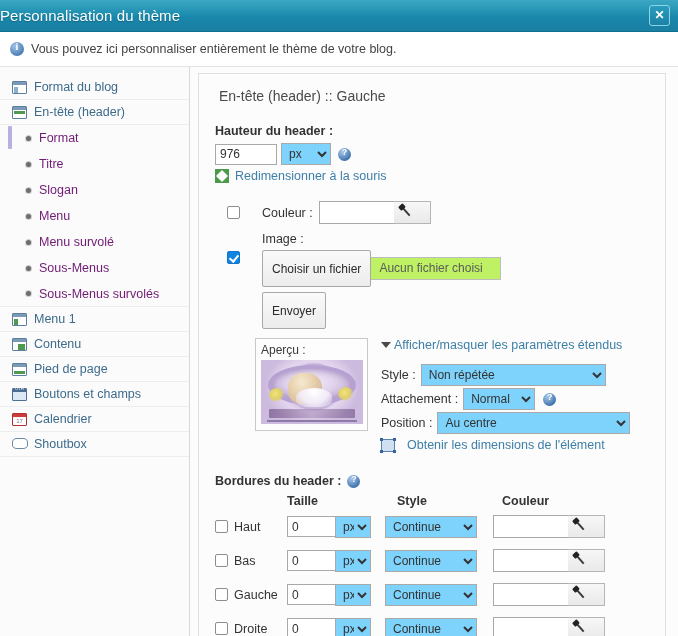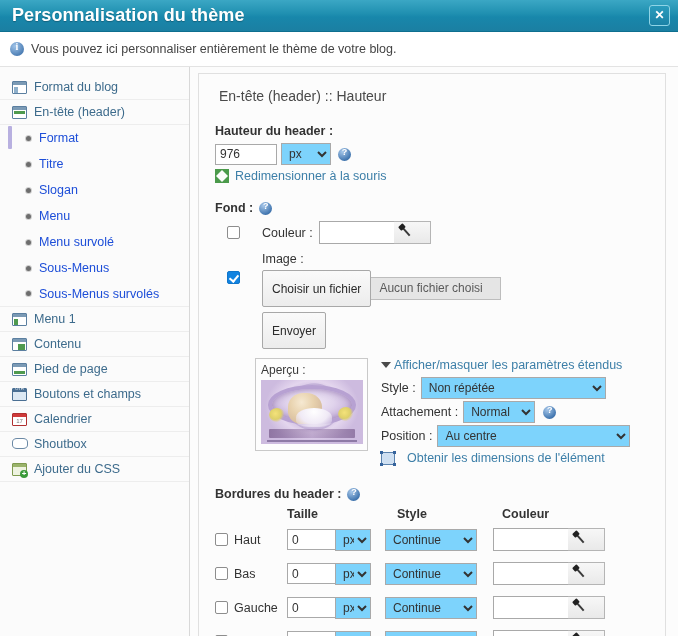--- a/index.html
+++ b/index.html
@@ -16,24 +16,23 @@
   
   #titlebar {
     position: relative;
     height: 32px;
     background: linear-gradient(to bottom, #3ba7c4 0%, #1f8fb0 45%, #1887ab 55%, #1b7fa2 100%);
     border-bottom: 1px solid #0e6f8f;
     display: flex;
     align-items: center;
   }
   #titlebar .tb-title {
-    margin-left: 12px;
     color: #ffffff;
-    font-weight: bold;
-    font-size: 18px;
+    font-weight: normal;
+    font-size: 15px;
     letter-spacing: .1px;
     text-shadow: 0 1px 1px rgba(0,0,0,.25);
   }
   #close-btn {
     position: absolute;
     right: 8px; top: 5px;
     width: 21px; height: 21px;
     border: 1px solid #8fd4e6;
     border-radius: 3px;
     background: linear-gradient(to bottom, #2a9cbd, #1b82a6);
@@ -96,21 +95,21 @@
     color: #3d6b8c;
     font-size: 12.5px;
   }
   .nav-sub {
     position: relative;
     display: flex; align-items: center;
     height: 26px;
     padding-left: 26px;
     cursor: pointer;
   }
-  .nav-sub .lbl { margin-left: 8px; color: #1d4ed8; font-size: 12.5px; }
+  .nav-sub .lbl { margin-left: 8px; color: #701a75; font-size: 12.5px; }
   .nav-sub .bullet {
     width: 5px; height: 5px; border-radius: 50%;
     background: #6d6d6d; flex: none;
     box-shadow: 0 0 0 1px #cfcfcf;
   }
   .nav-sub.active::before {
     content: "";
     position: absolute; left: 8px; top: 1px;
     width: 4px; height: 23px;
     background: #b8b0e0;
@@ -289,21 +288,21 @@
     border: 1px solid #a8a8a8;
     border-radius: 2px;
     background: linear-gradient(to bottom, #fafafa, #ececec);
     color: #2b2b2b;
     cursor: pointer;
   }
   .file-name {
     height: 23px; line-height: 21px;
     border: 1px solid #bdbdbd;
     border-left: none;
-    background: #e5e5e5;
+    background: #bef264;
     padding: 0 8px;
     color: #5a5a5a;
     font-size: 12px;
     min-width: 130px;
   }
 
   .picker-btn {
     width: 37px; height: 23px;
     border: 1px solid #b5b5b5;
     border-left: none;
@@ -479,31 +478,27 @@
       <span class="lbl">Boutons et champs</span>
     </div>
     <div class="nav-top">
       <span class="ic i-cal"></span>
       <span class="lbl">Calendrier</span>
     </div>
     <div class="nav-top">
       <span class="ic i-shout"></span>
       <span class="lbl">Shoutbox</span>
     </div>
-    <div class="nav-top">
-      <span class="ic i-css"></span>
-      <span class="lbl">Ajouter du CSS</span>
-    </div>
 
   </div>
 
   <div id="content">
     <div id="content-card">
 
-      <div id="page-title">En-tête (header) :: Hauteur</div>
+      <div id="page-title">En-tête (header) :: Gauche</div>
 
       <div class="section-label">
         <span>Hauteur du header :</span>
       </div>
       <div class="row" style="gap:0; margin-bottom:4px;">
         <input type="text" style="width: 62px;" value="976">
         <select style="width:50px; margin-left:4px;">
           <option>px</option>
         </select>
         <span class="icon-help" style="margin-left:7px;"></span>
@@ -511,24 +506,20 @@
       <div class="row" style="gap:6px; margin-bottom:18px;">
         <span class="icon-resize">
           <span></span>
             <span></span>
             <span></span>
             <span></span>
         </span>
         <span class="link">Redimensionner à la souris</span>
       </div>
 
-      <div class="section-label">
-        <span>Fond :</span>
-        <span class="icon-help"></span>
-      </div>
 
       <div class="row" style="margin:6px 0 8px 12px;">
         <span class="cbx"></span>
         <span style="margin-left:22px; font-size:12.5px;">Couleur :</span>
         <input type="text" style="width: 75px; height: 23px; margin-left: 6px; border-right: none;" value="">
         <span class="picker-btn">
             <span class="pip"></span>
           </span>
       </div>
 
@@ -555,21 +546,21 @@
             <div class="ov-figure"></div>
             <div class="ov-dress"></div>
             <div class="ov-flowers1"></div>
             <div class="ov-flowers2"></div>
             <div class="ov-text"></div>
             <div class="ov-rule"></div>
           </div>
         </div>
 
         <div style="margin-left:13px;">
-          <div class="row" style="margin-bottom:5px;">
+          <div class="row" style="margin-bottom:12px;">
             <span class="caret-down"></span>
             <span class="link">Afficher/masquer les paramètres étendus</span>
           </div>
 
           <div class="ext-row">
             <span class="k">Style :</span>
             <select style="width:185px;">
               <option>Non répétée</option>
             </select>
           </div>

